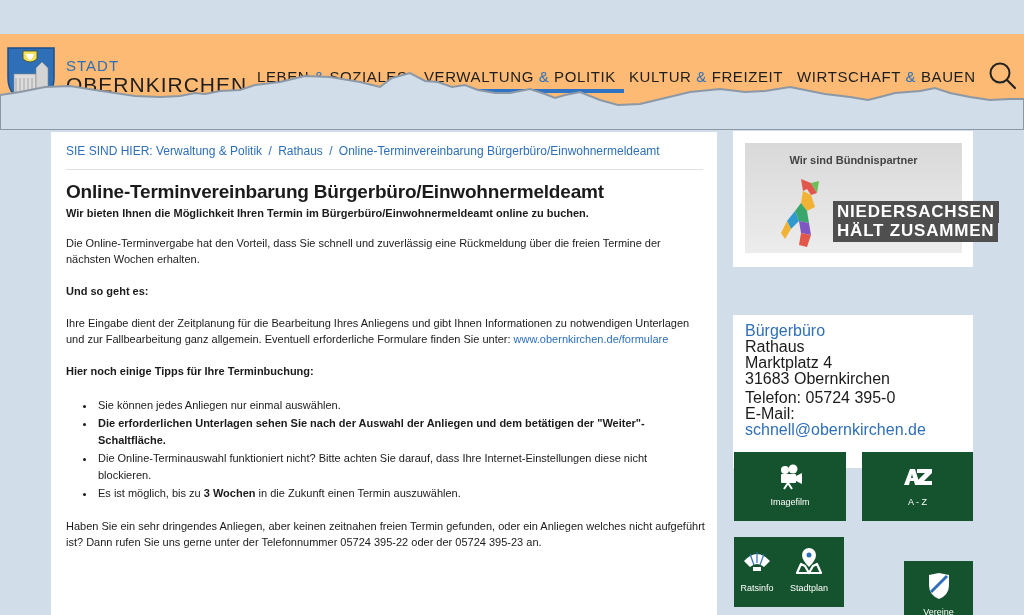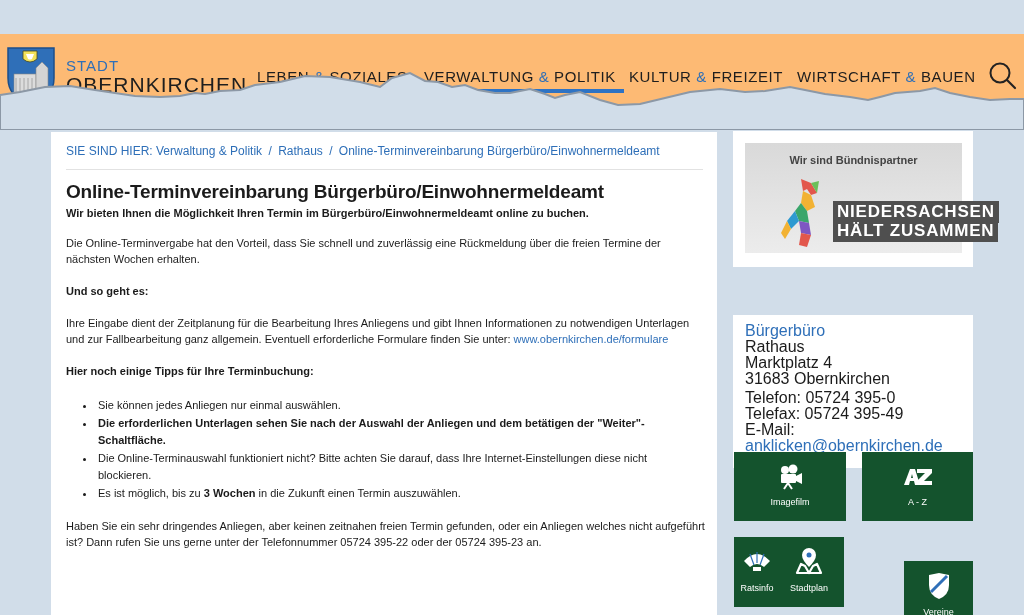--- a/index.html
+++ b/index.html
@@ -156,22 +156,21 @@
   </div>
 </div>
 
 <div class="side-card contact-card">
   <div><a>Bürgerbüro</a></div>
   <div>Rathaus</div>
   <div>Marktplatz 4</div>
   <div>31683 Obernkirchen</div>
   <div class="gap"></div>
   <div>Telefon: 05724 395-0</div>
-  <div>Telefax: 05724 395-49</div>
-  <div><span>E-Mail: </span><a>anklicken@obernkirchen.de</a></div>
+  <div><span>E-Mail: </span><a>schnell@obernkirchen.de</a></div>
 </div>
 
 <div class="tile t-film">
   <svg style="top:12px;" width="26" height="26" viewBox="0 0 26 26">
     <circle cx="8" cy="6" r="4" fill="#fff"></circle>
     <circle cx="16" cy="5" r="4.5" fill="#fff"></circle>
     <rect x="4" y="10" width="15" height="9" rx="1" fill="#fff"></rect>
     <polygon points="19,12 25,9 25,20 19,17" fill="#fff"></polygon>
     <path d="M11 19 L7 25 M11 19 L15 25" stroke="#fff" stroke-width="2"></path>
   </svg>

